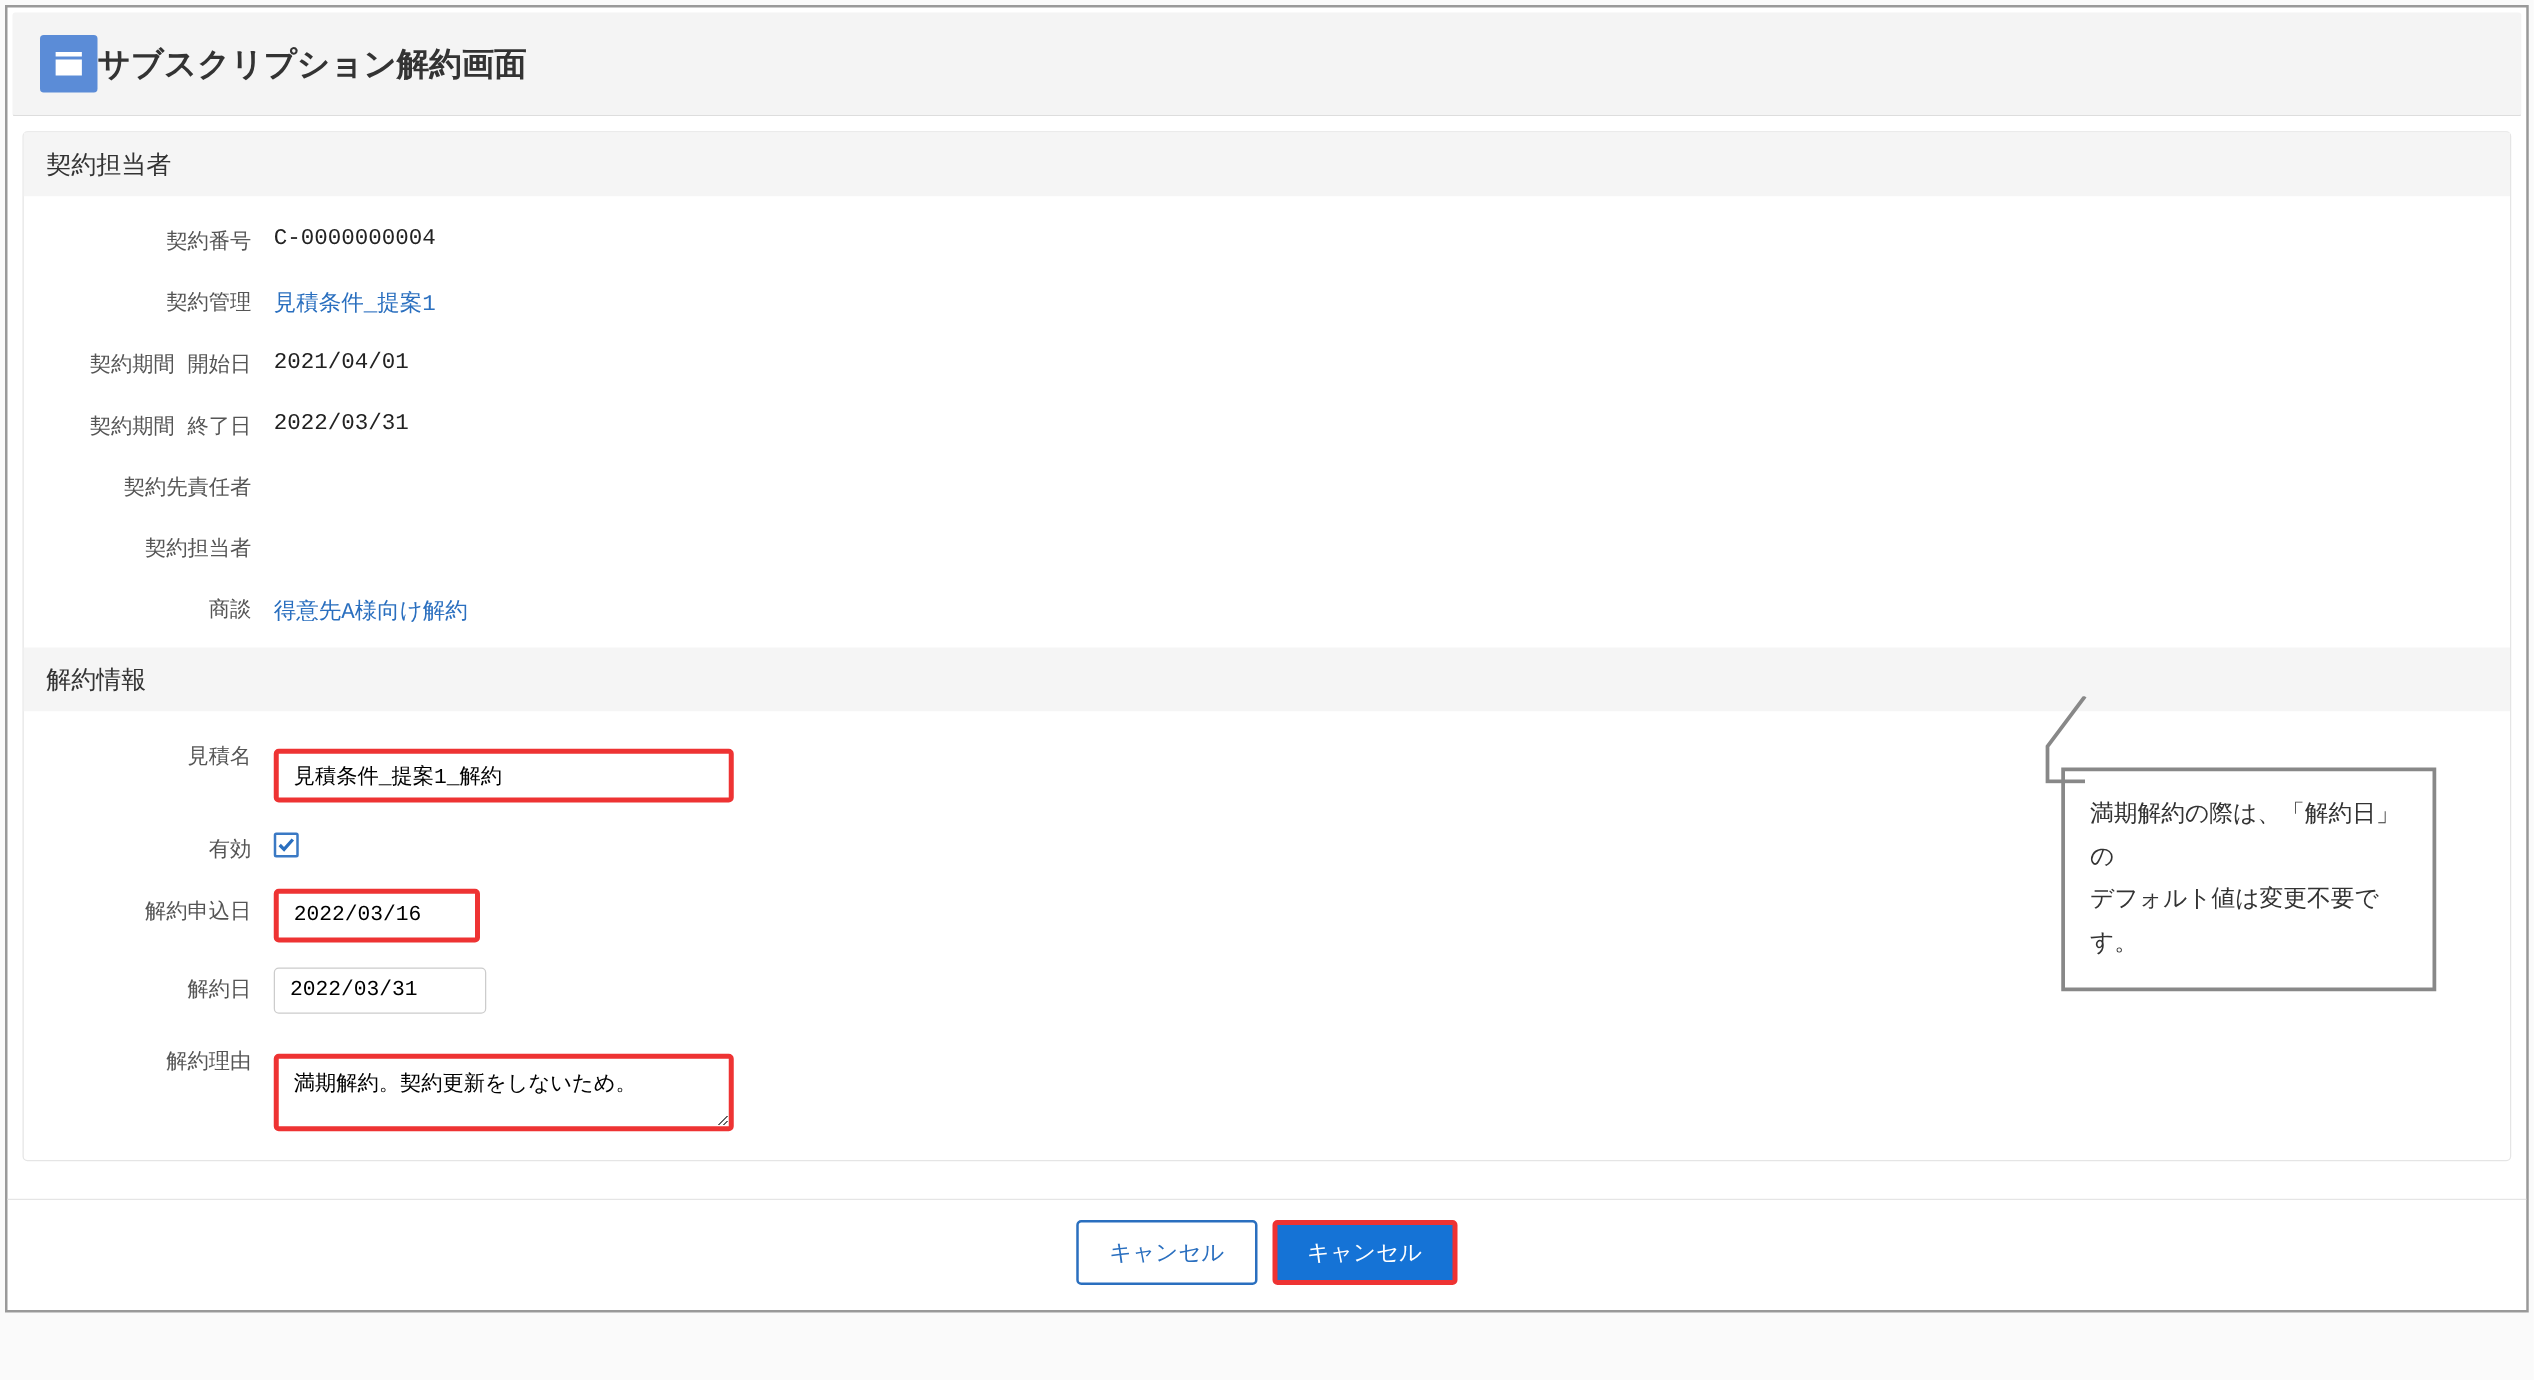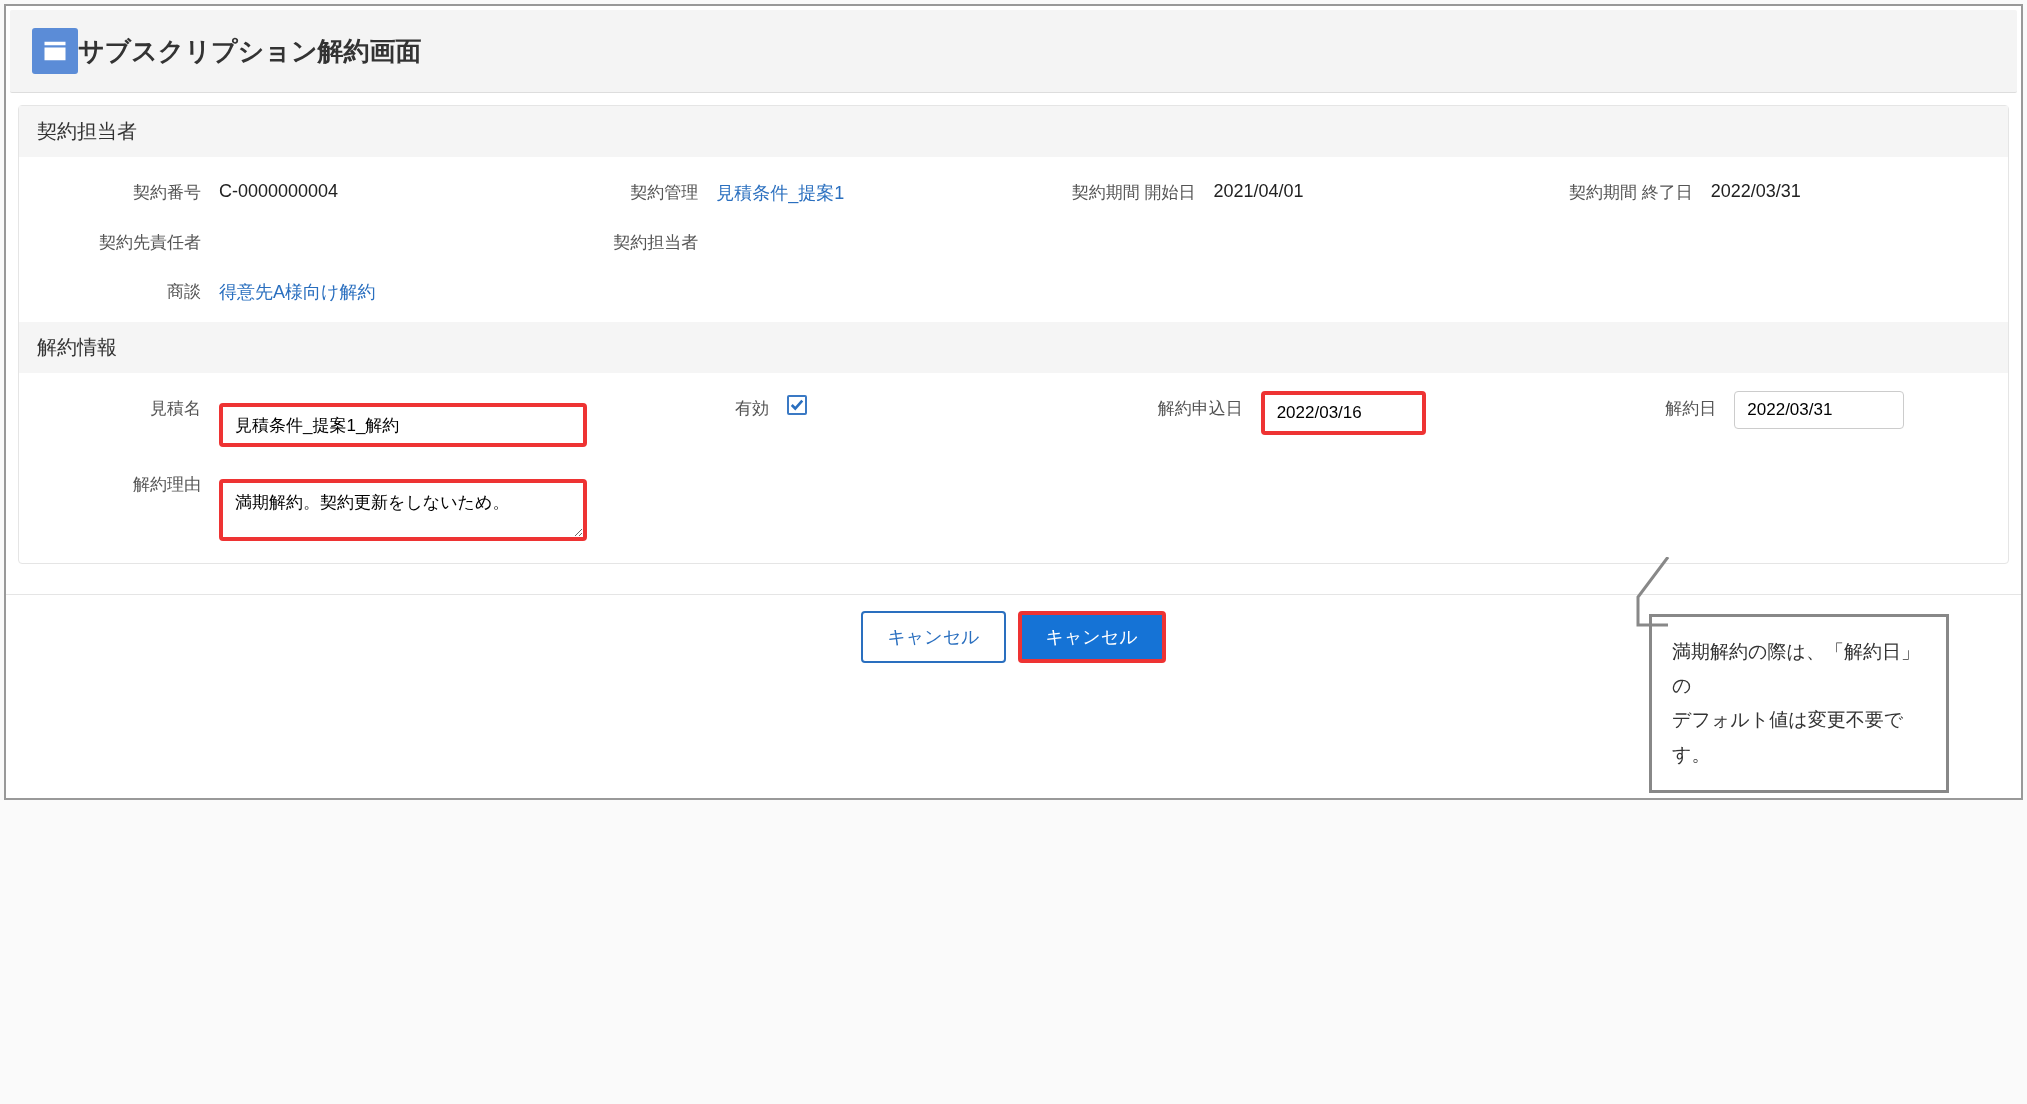--- a/index.html
+++ b/index.html
@@ -46,22 +46,23 @@
     background: #fff;
   }
   .section-heading {
     background: #f5f5f5;
     padding: 12px 18px;
     font-size: 20px;
     color: #333;
   }
   .field-grid {
     display: grid;
-    grid-template-columns: 1fr 1fr 1fr 1fr;
+    grid-template-columns: 1fr;
     padding: 8px 0;
+    font-family: Liberation Mono, monospace;
   }
   .field-row {
     display: flex;
     align-items: flex-start;
     padding: 10px 0;
   }
   .field-row.full { grid-column: 1 / -1; }
   .field-label {
     width: 200px;
     text-align: right;

